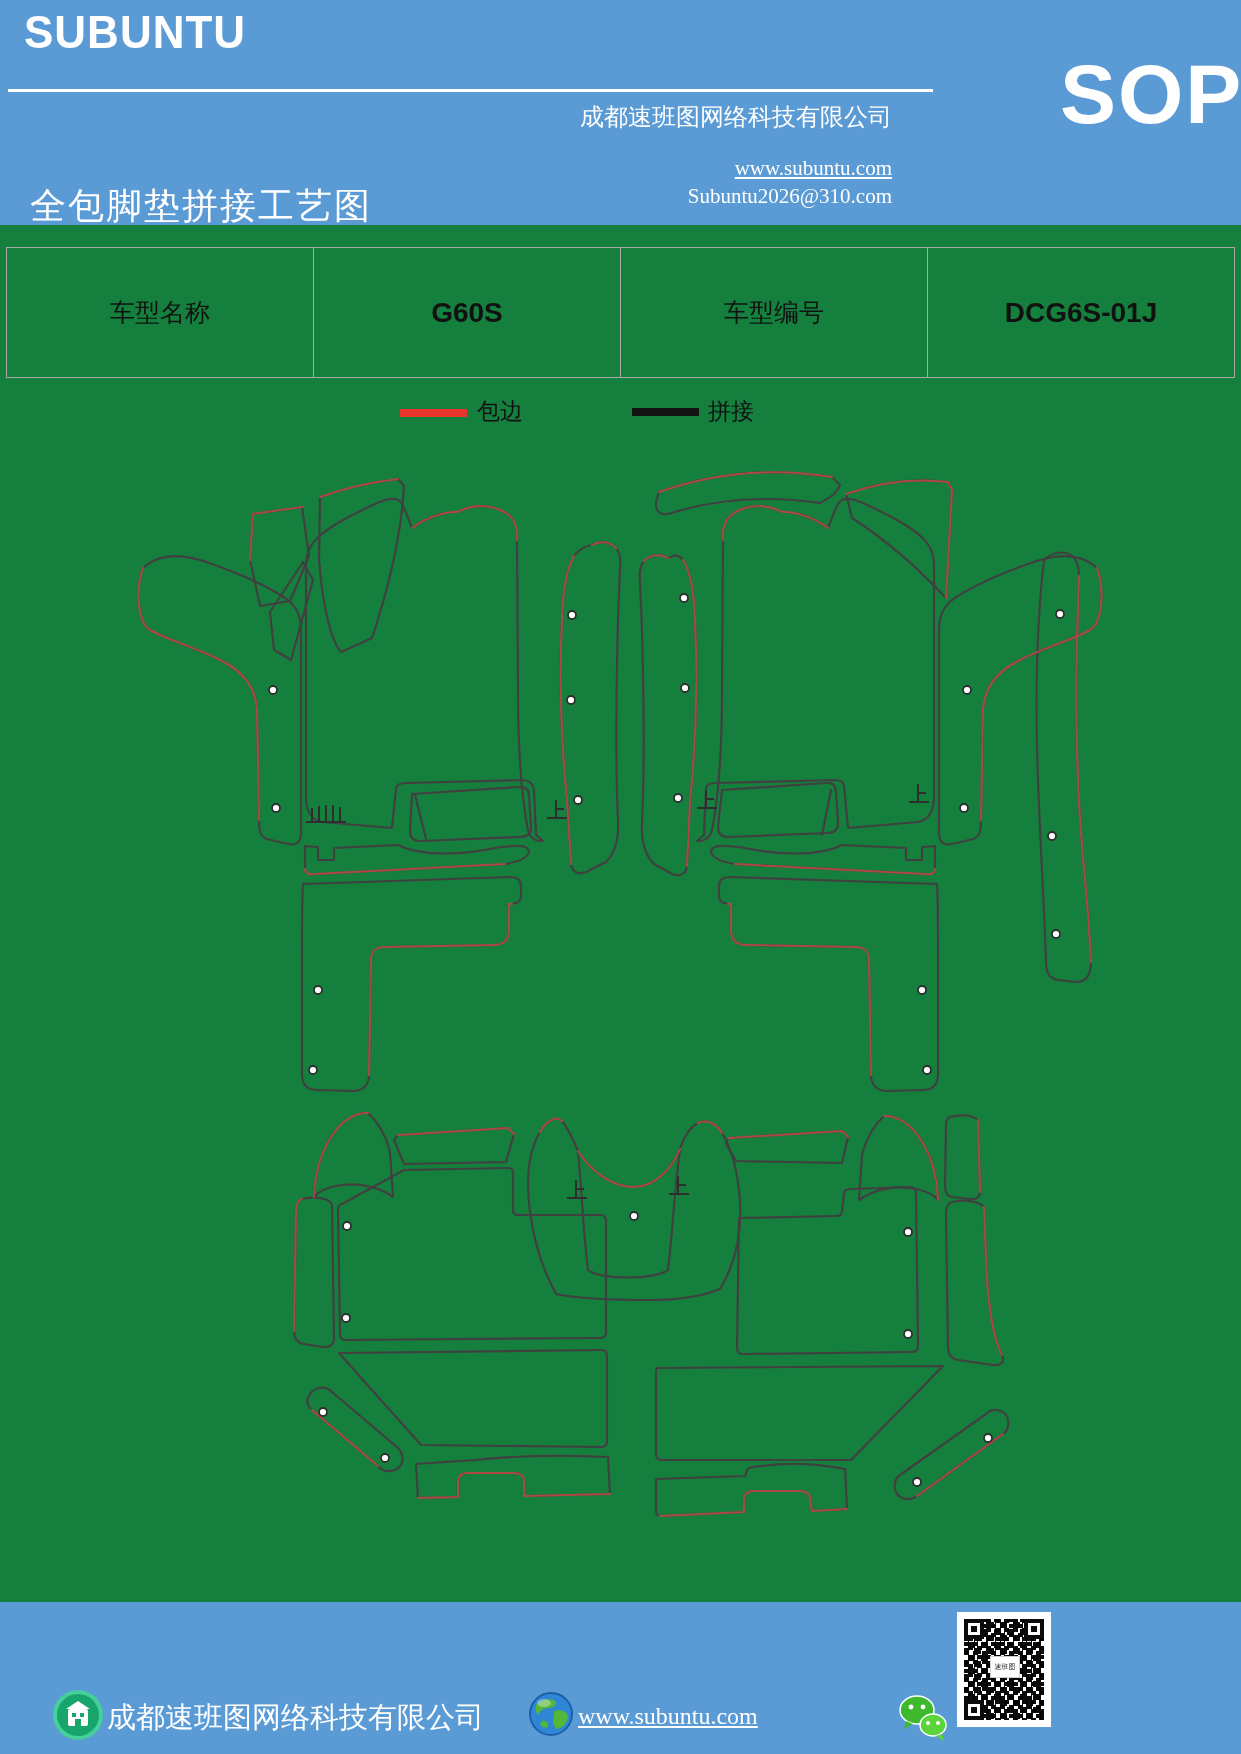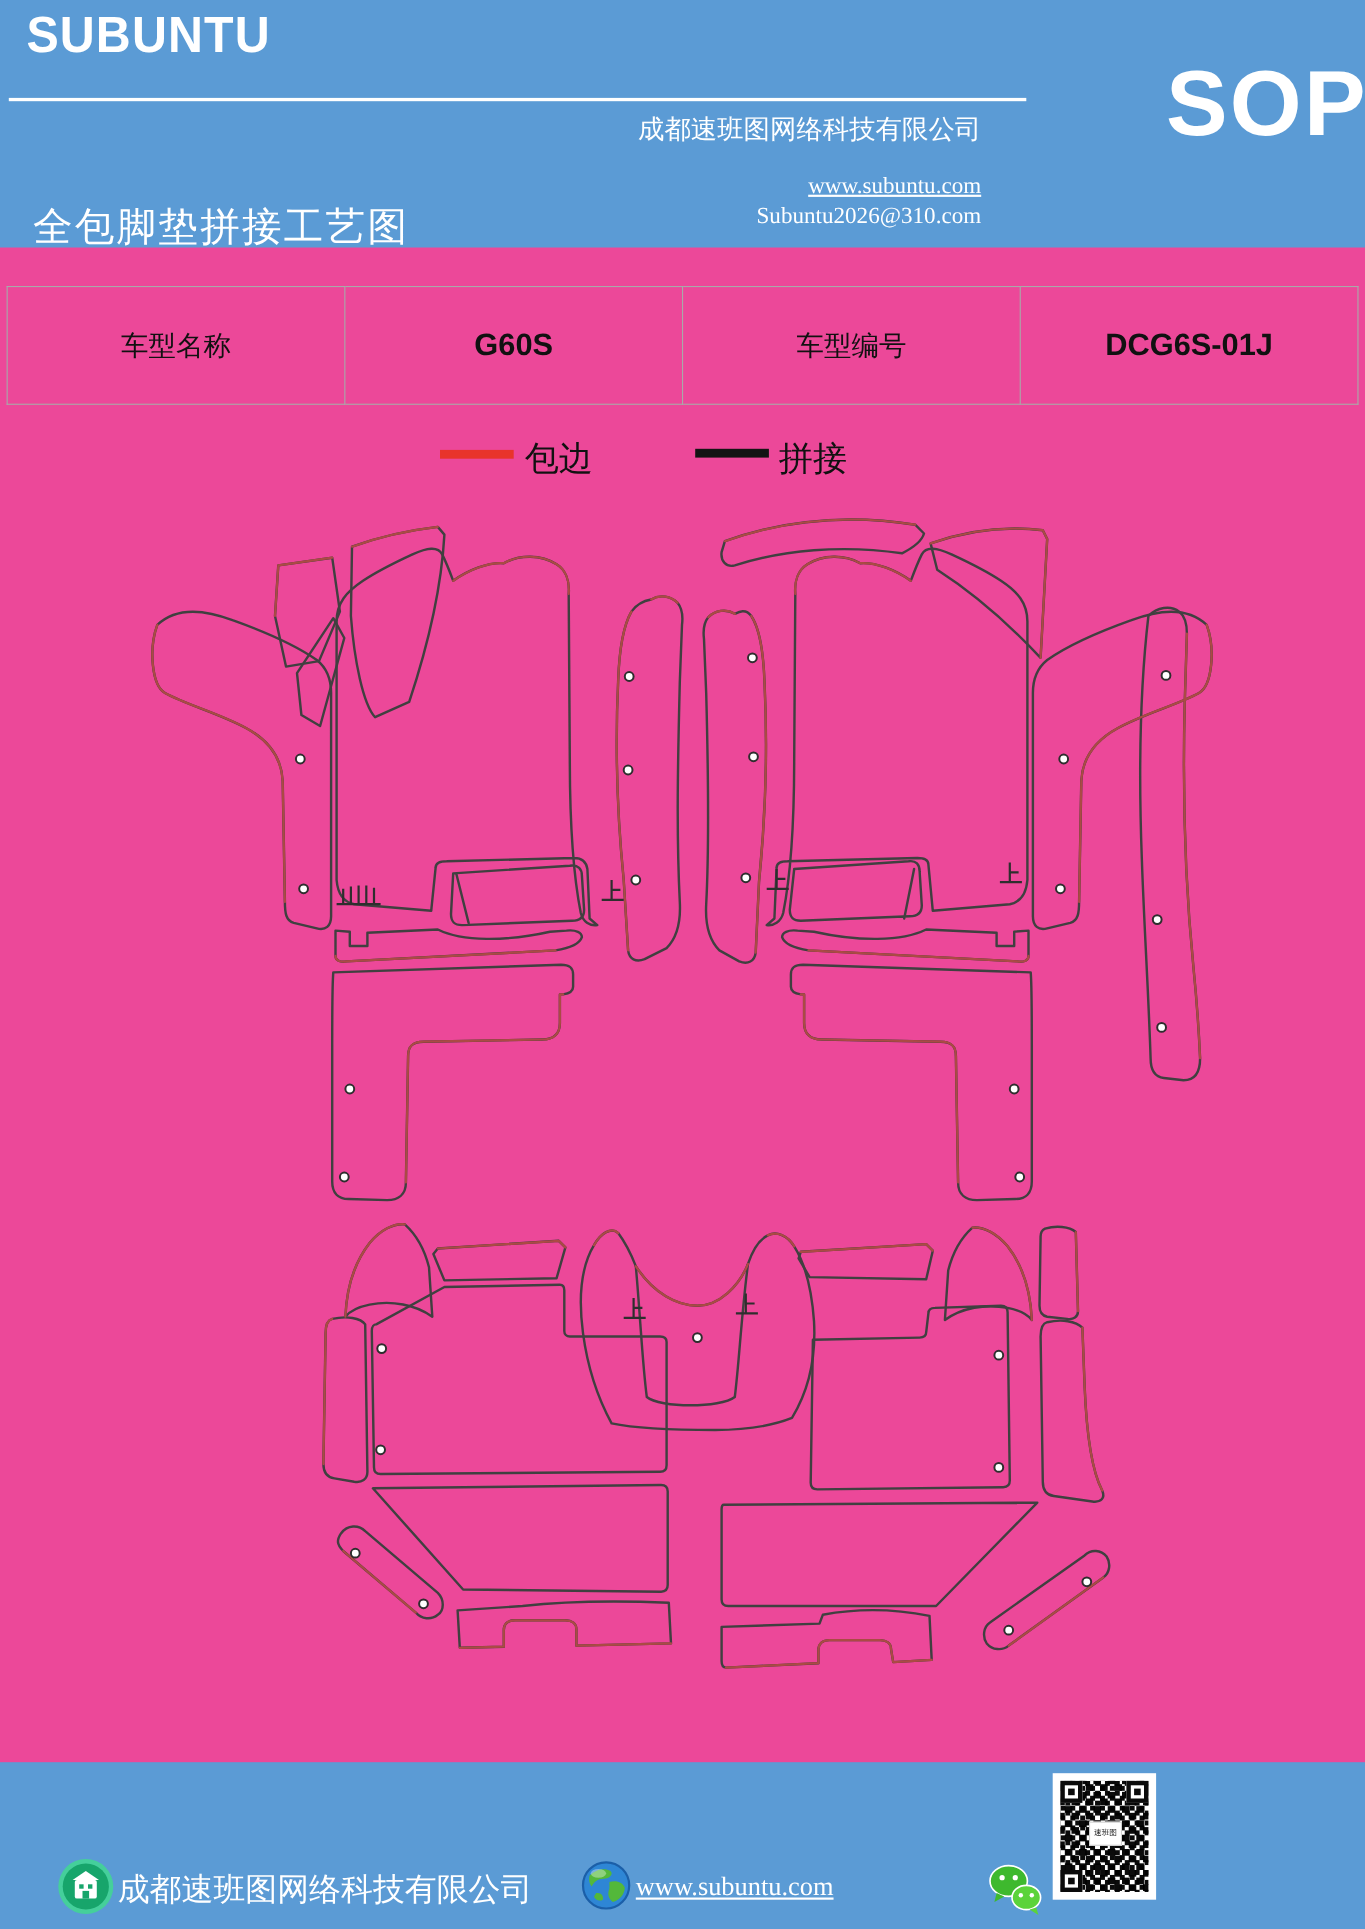--- a/index.html
+++ b/index.html
@@ -1,44 +1,44 @@
 <!DOCTYPE html>
 <html><head>
 <meta charset="utf-8">
 <style>
   html,body{margin:0;padding:0;background:#e8e8e8;}
-  .page{position:relative;width:1241px;height:1754px;background:#ec4899;overflow:hidden;
+  .page{position:relative;width:1241px;height:1754px;background:#15803d;overflow:hidden;
         font-family:"Liberation Sans",sans-serif;text-decoration:underline;}
   
   .band{position:absolute;left:0;width:1241px;background:#5b9bd5;}
   .band.top{top:0;height:225px;}
   .band.bottom{top:1602px;height:152px;}
   .logo{position:absolute;left:24px;top:6px;color:#fff;font-size:44px;font-weight:800;
         letter-spacing:1px;transform:scale(1,1.05);transform-origin:left top;}
   .hline{position:absolute;left:8px;top:89px;width:925px;height:3px;background:#fff;}
   .doc-title{position:absolute;left:30px;top:134px;color:#fff;font-size:36px;letter-spacing:2px;
         font-family:"Liberation Serif",serif;margin-top:48px;}
   .hd-company{position:absolute;left:480px;top:101px;width:412px;text-align:right;color:#fff;
         font-size:24px;font-family:"Liberation Serif",serif;}
   .hd-link{position:absolute;left:480px;width:412px;text-align:right;color:#fff;font-size:21px;
         font-family:"Liberation Serif",serif;}
   .hd-link.site{top:156px;text-decoration:underline;cursor:pointer;}
   .hd-link.mail{top:184px;}
   .sop{position:absolute;left:1060px;top:46px;color:#fff;font-size:84px;font-weight:800;letter-spacing:2px;}
   
-  table.info{position:absolute;top:260px;left:6px;width:1229px;height:108px;border-collapse:collapse;
+  table.info{position:absolute;top:247px;left:6px;width:1229px;height:131px;border-collapse:collapse;
         table-layout:fixed;}
   table.info td{border:1px solid #a9a9a9;text-align:center;vertical-align:middle;color:#111;}
   td.lbl{font-size:25px;font-family:"Liberation Serif",serif;}
   td.val{font-size:28px;font-weight:600;font-family:"Liberation Sans",sans-serif;}
   
   .swatch{position:absolute;height:8px;width:67px;}
   .swatch.red{left:400px;top:409px;background:#e8342b;}
   .swatch.blk{left:632px;top:408px;background:#141414;}
-  .leg-label{position:absolute;top:396px;font-size:31px;color:#111;font-family:"Liberation Serif",serif;}
+  .leg-label{position:absolute;top:396px;font-size:23px;color:#111;font-family:"Liberation Serif",serif;}
   .leg-label.l1{left:477px;} .leg-label.l2{left:708px;}
   
   svg.diagram{position:absolute;left:0;top:420px;}
   .outl{fill:none;stroke:#404040;stroke-width:2.2;stroke-linejoin:round;stroke-linecap:round;}
   .wrap{fill:none;stroke:#ab4a44;stroke-width:2;stroke-linejoin:round;stroke-linecap:round;}
   .hole{fill:#fff;stroke:#2e2e2e;stroke-width:1.8;}
   .mark{fill:none;stroke:#2e2e2e;stroke-width:2;}
   
   .ft-company{position:absolute;left:107px;top:1698px;color:#fff;font-size:29px;
         font-family:"Liberation Serif",serif;}

